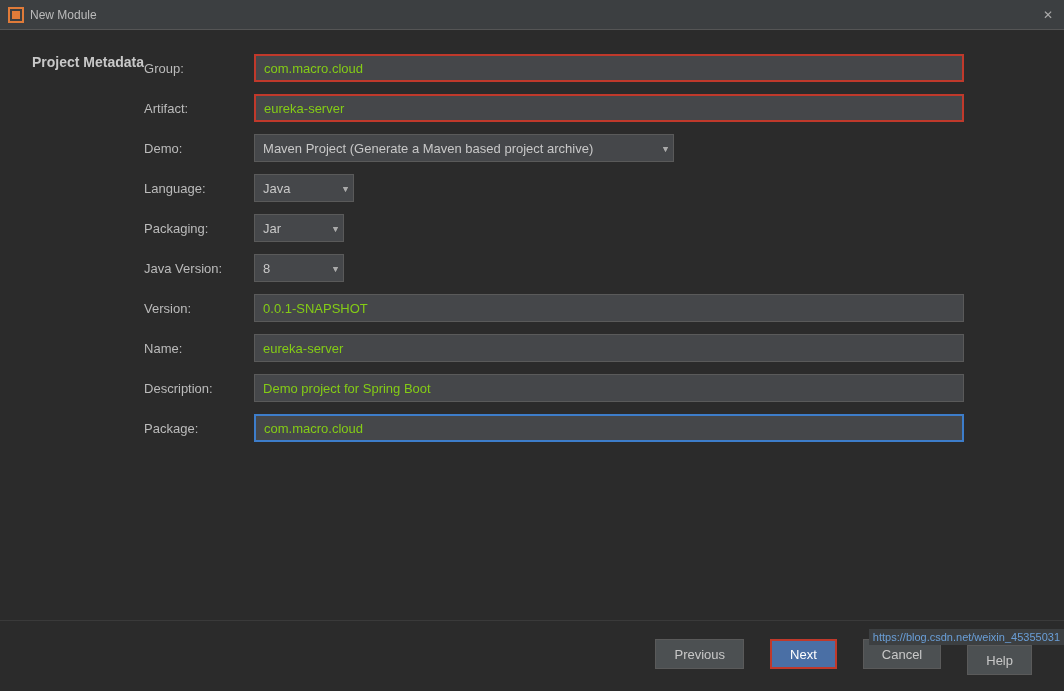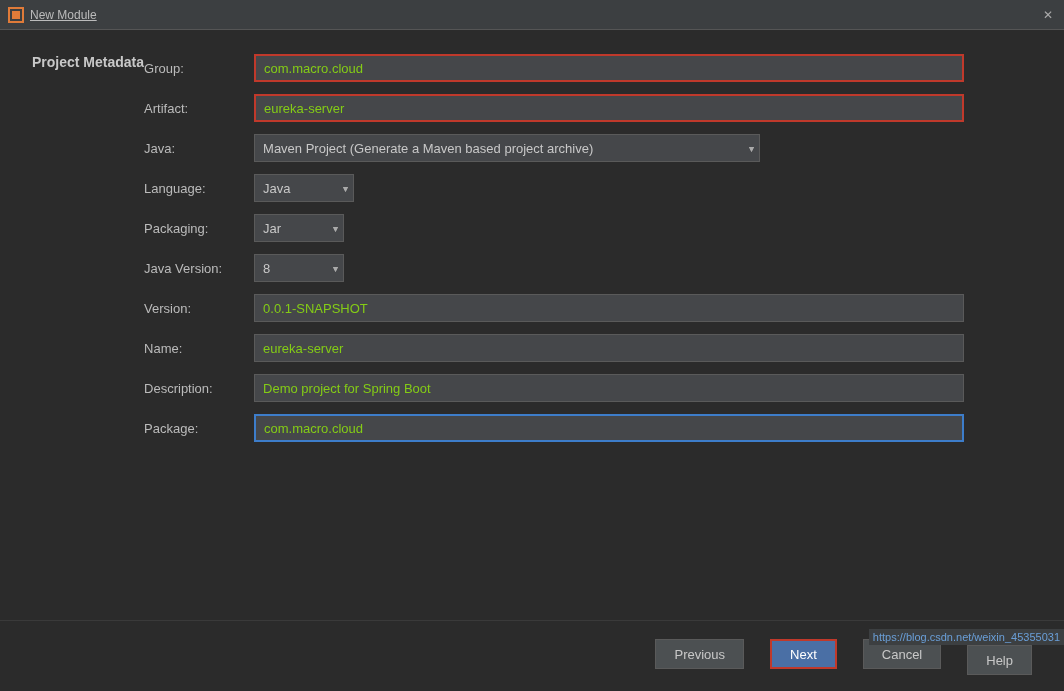--- a/index.html
+++ b/index.html
@@ -34,21 +34,20 @@
     .title-bar-icon {
       width: 16px;
       height: 16px;
       display: flex;
       align-items: center;
       justify-content: center;
     }
     .title-bar-title {
       color: #bbb;
       font-size: 12px;
-      text-decoration: underline;
     }
     .title-bar-close {
       width: 16px;
       height: 16px;
       display: flex;
       align-items: center;
       justify-content: center;
       color: #aaa;
       font-size: 12px;
       cursor: pointer;
@@ -129,21 +128,21 @@
     .select-wrapper::after {
       content: '▾';
       position: absolute;
       right: 6px;
       color: #aaa;
       font-size: 10px;
       pointer-events: none;
     }
 
     .type-select-wide {
-      width: 506px;
+      width: 420px;
     }
     .lang-select {
       width: 100px;
     }
     .pkg-select {
       width: 90px;
     }
     .ver-select {
       width: 90px;
     }
@@ -222,21 +221,21 @@
       <div class="form-label">Group:</div>
       <input class="form-input highlight-red" type="text" value="com.macro.cloud" style="">
     </div>
 
     <div class="form-row">
       <div class="form-label">Artifact:</div>
       <input class="form-input highlight-red" type="text" value="eureka-server" style="">
     </div>
 
     <div class="form-row">
-      <div class="form-label">Java:</div>
+      <div class="form-label">Demo:</div>
       <div class="select-wrapper">
         <select class="form-select type-select-wide">
           <option>Maven Project (Generate a Maven based project archive)</option>
           <option>Gradle Project</option>
         </select>
         <span style="position:absolute;right:6px;color:#aaa;font-size:10px;pointer-events:none;">▾</span>
       </div>
     </div>
 
     <div class="form-row">

